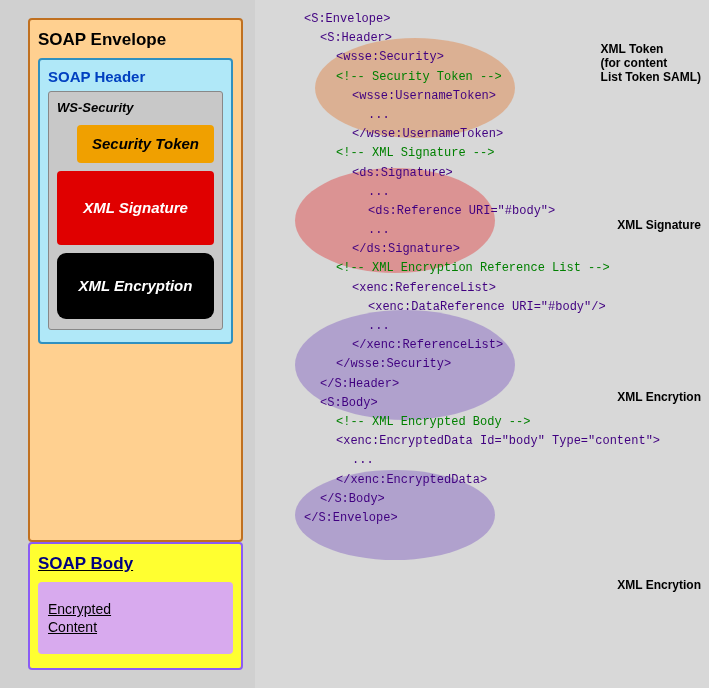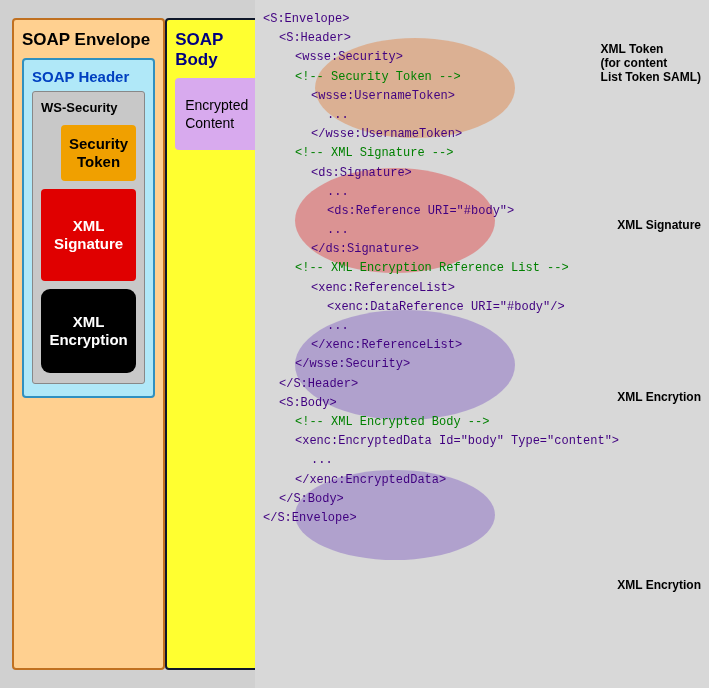--- a/index.html
+++ b/index.html
@@ -9,24 +9,24 @@
       background: #d0d0d0;
       font-family: Arial, sans-serif;
       display: flex;
       overflow: hidden;
     }
 
     
     .left-panel {
       width: 255px;
       min-width: 255px;
-      padding: 18px 12px 18px 12px;
+      padding: 18px 12px 18px 28px;
       background: #d0d0d0;
       display: flex;
-      flex-direction: row;
+      flex-direction: column;
       gap: 0;
     }
 
     .soap-envelope-box {
       background: #ffd090;
       border: 2px solid #c07020;
       border-radius: 4px;
       padding: 10px 8px 14px 8px;
       flex: 1;
     }
@@ -53,20 +53,21 @@
     }
 
     .ws-security-box {
       background: #c8c8c8;
       border: 1px solid #888;
       border-radius: 3px;
       padding: 8px 8px 10px 8px;
       display: flex;
       flex-direction: column;
       gap: 8px;
+      font-style: italic;
     }
 
     .ws-security-label {
       font-size: 13px;
       font-weight: bold;
       color: #000;
       margin-bottom: 2px;
     }
 
     .security-token-box {
@@ -105,23 +106,24 @@
 
     .xml-encryption-label {
       font-size: 15px;
       font-weight: bold;
       color: #fff;
     }
 
     
     .soap-body-box {
       background: #ffff30;
-      border: 2px solid #0f172a;
+      border: 2px solid #8b5cf6;
       border-radius: 4px;
       padding: 10px 8px 14px 8px;
+      text-decoration: underline;
     }
 
     .soap-body-label {
       font-size: 17px;
       font-weight: bold;
       color: #000080;
       margin-bottom: 8px;
     }
 
     .encrypted-content-box {
@@ -185,20 +187,21 @@
     }
 
     
     .xml-code {
       position: relative;
       z-index: 2;
       font-family: 'Courier New', monospace;
       font-size: 12px;
       color: #400080;
       line-height: 1.6;
+      margin-left: 41px;
     }
 
     .xml-line {
       display: block;
       white-space: nowrap;
     }
 
     .xml-line.indent1 { padding-left: 16px; }
     .xml-line.indent2 { padding-left: 32px; }
     .xml-line.indent3 { padding-left: 48px; }

